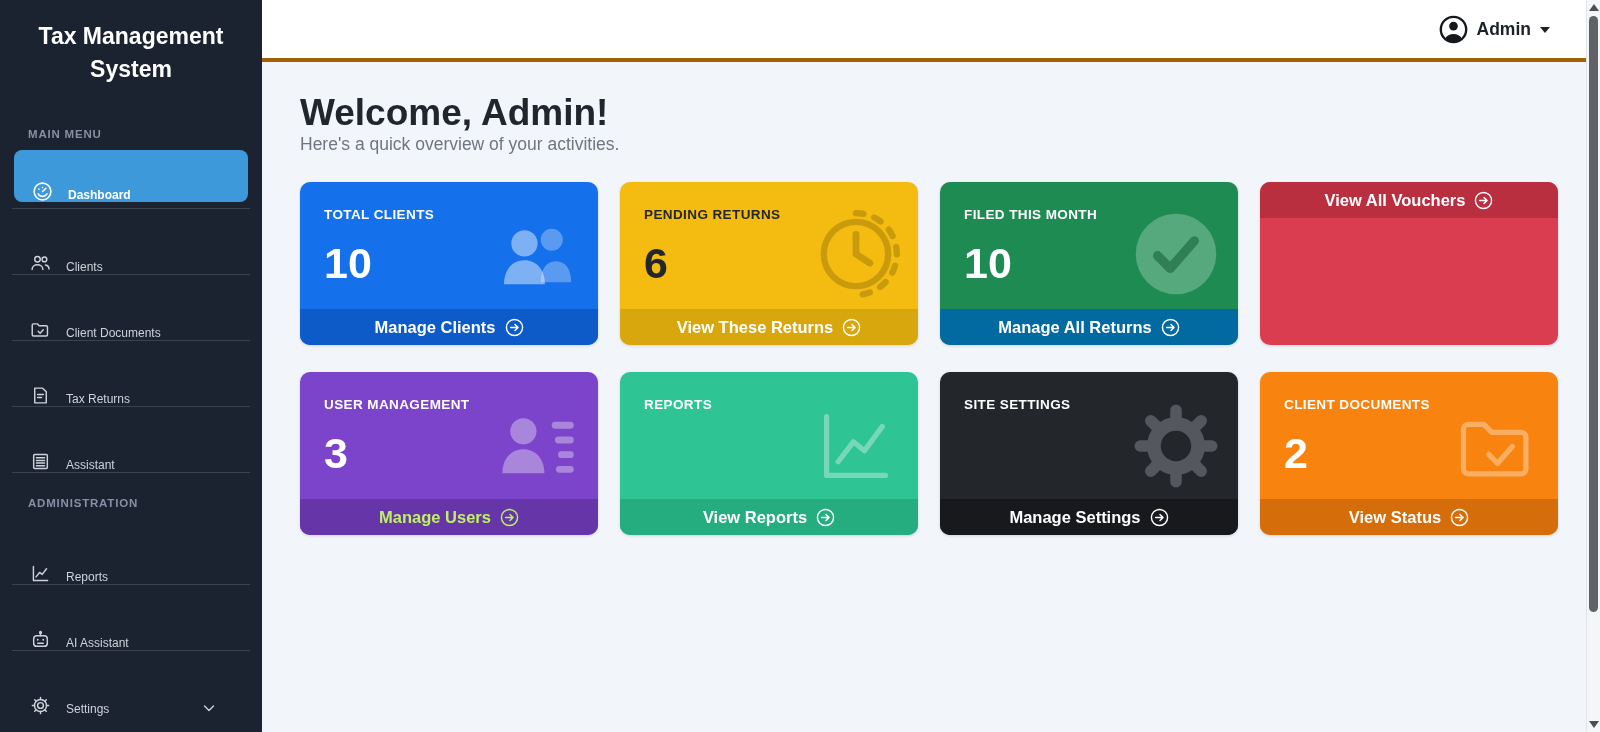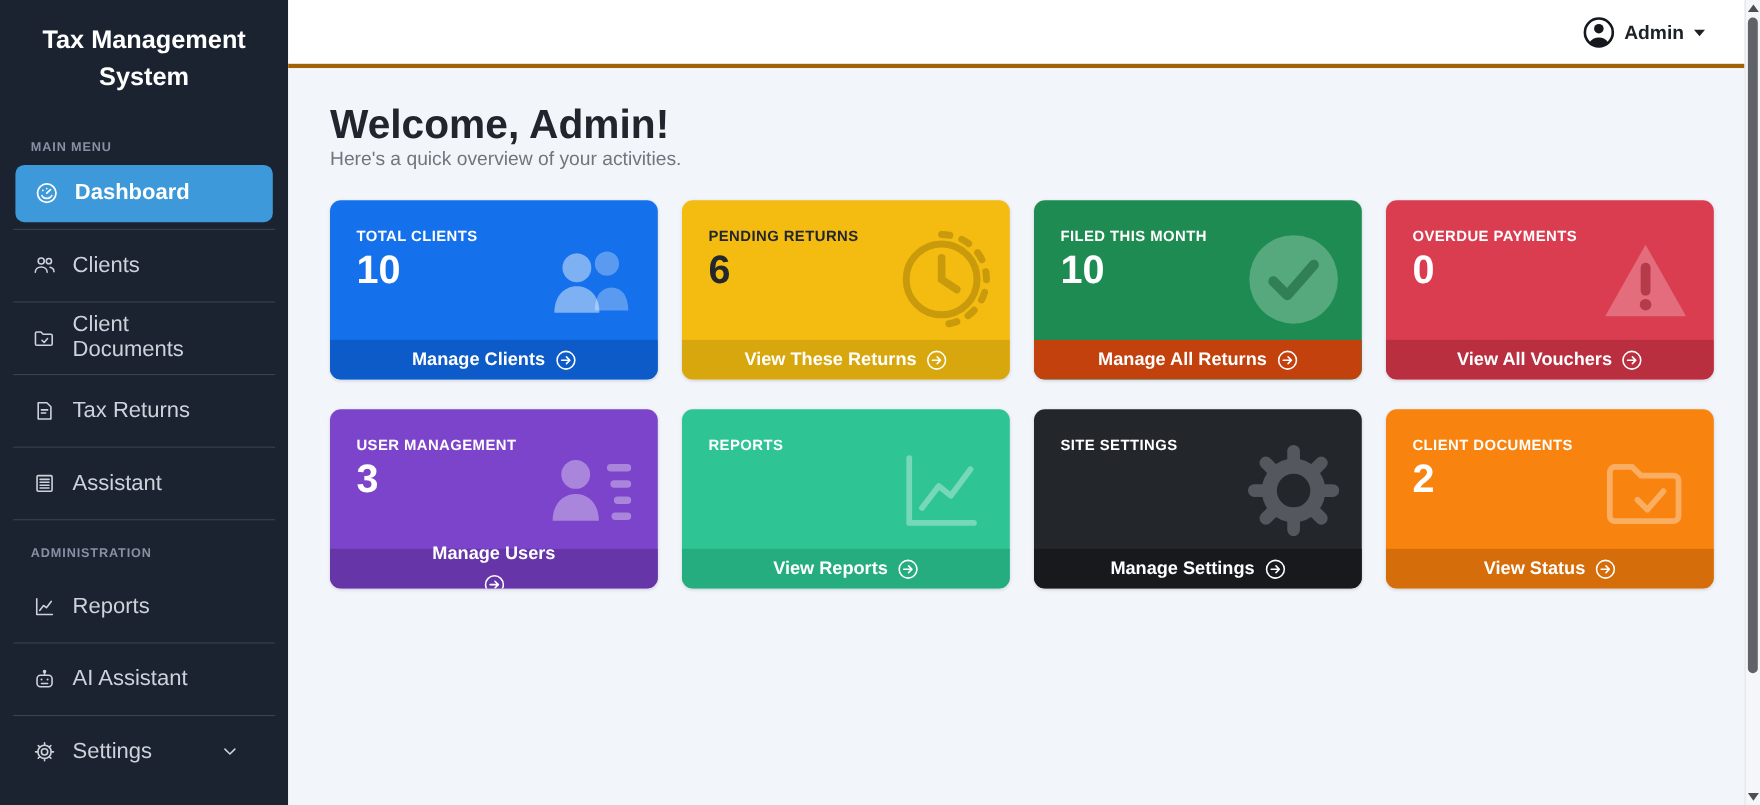--- a/index.html
+++ b/index.html
@@ -5,42 +5,42 @@
   * { margin:0; padding:0; box-sizing:border-box; }
   html,body { width:1600px; height:732px; overflow:hidden; }
   body { font-family:"Liberation Sans", sans-serif; background:#f2f5f9; }
   .app { position:relative; width:1600px; height:732px; }
 
   
   .sidebar { position:absolute; left:0; top:0; width:262px; height:732px; background:#1b2230; color:#ced3db; }
   .brand { padding:20px 24px 0; text-align:center; color:#ffffff; font-size:23px; font-weight:700; line-height:1.45; }
   .section-label { margin:41px 0 10px 28px; font-size:11.5px; font-weight:700; letter-spacing:.8px; color:#8791a3; text-transform:uppercase; }
   .section-label.admin { margin-top:24px; }
-  .nav-item { height:65px; display:flex; align-items:center; padding:0 45px 0 30px; gap:15px; font-size:20px; color:#ced3db; cursor:pointer; }
+  .nav-item { height:65px; display:flex; align-items:flex-end; padding:0 45px 0 30px; gap:15px; font-size:12px; color:#ced3db; cursor:pointer; }
   .nav-item .ic { width:21px; height:21px; flex:0 0 auto; display:flex; align-items:center; justify-content:center; }
   .nav-item.active { height:52px; margin:4px 14px 6px; border-radius:8px; background:#3d99d9; color:#ffffff; font-weight:700; padding-left:18px; }
   .divider { height:1px; background:#39424f; margin:0 12px; }
   .chev { margin-left:auto; }
 
   
   .topbar { position:absolute; left:262px; top:0; width:1324px; height:62px; background:#ffffff; border-bottom:4px solid #a16207; display:flex; align-items:center; justify-content:flex-end; padding-right:36px; }
   .user-menu { display:flex; align-items:center; gap:9px; cursor:pointer; color:#1d2229; }
   .user-label { font-size:17.5px; font-weight:700; }
   .caret { width:0; height:0; border-left:5px solid transparent; border-right:5px solid transparent; border-top:6px solid #1d2229; margin-top:2px; }
 
   
   .main { position:absolute; left:262px; top:62px; width:1324px; height:670px; background:#f2f5f9; padding:30px 28px 0 38px; }
   .welcome-title { font-size:37px; font-weight:700; color:#21262e; }
   .welcome-subtitle { font-size:17.5px; color:#70767f; }
 
   .cards { margin-top:27px; display:grid; grid-template-columns:repeat(4,1fr); column-gap:22px; row-gap:27px; }
   .stat-card { height:163px; border-radius:10px; overflow:hidden; display:flex; flex-direction:column; box-shadow:0 1px 3px rgba(20,30,60,.15); }
   .card-body { flex:1; position:relative; padding:25px 24px 0; }
   .card-label { font-size:13.5px; font-weight:700; letter-spacing:.4px; }
-  .card-value { font-size:36px; font-weight:800; margin-top:3px; line-height:1.1; }
+  .card-value { font-size:43px; font-weight:800; margin-top:18px; line-height:1.1; }
   .card-icon { position:absolute; right:16px; top:26px; width:92px; height:92px; }
   .card-icon.sm { right:20px; top:32px; width:84px; height:84px; }
   .card-footer { height:36px; display:flex; align-items:center; justify-content:center; gap:9px; font-size:16.5px; font-weight:600; cursor:pointer; }
 
   
   .scrollbar { position:absolute; right:0; top:0; width:14px; height:732px; background:#f4f6f8; border-left:1px solid #e1e4e8; }
   .sb-thumb { position:absolute; left:2px; top:16px; width:9px; height:596px; background:#5f6368; border-radius:6px; }
   .sb-up { position:absolute; left:2px; top:4px; width:0; height:0; border-left:5px solid transparent; border-right:5px solid transparent; border-bottom:7px solid #4b4f54; }
   .sb-down { position:absolute; left:2px; bottom:4px; width:0; height:0; border-left:5px solid transparent; border-right:5px solid transparent; border-top:7px solid #4b4f54; }
   svg { display:block; }
@@ -234,43 +234,32 @@
         <div class="card-body" style="color: rgb(255, 255, 255);">
           <div class="card-label">FILED THIS MONTH</div>
           <div class="card-value">10</div>
           <span class="card-icon">
             <svg width="92" height="92" viewBox="0 0 16 16" fill="none">
               <circle cx="8" cy="8" r="7" fill="rgba(255,255,255,0.25)"></circle>
               <path d="M4.8 8.3l2.2 2.2 4.2-4.8" stroke="rgba(18,92,52,0.55)" stroke-width="1.6" stroke-linecap="round" stroke-linejoin="round"></path>
             </svg>
           </span>
         </div>
-        <div class="card-footer" style="background: #c2410c; color: rgb(255, 255, 255);">
+        <div class="card-footer" style="background: #0369a1; color: rgb(255, 255, 255);">
           <span>Manage All Returns</span>
           <span>
             <svg width="19" height="19" viewBox="0 0 16 16" fill="none" stroke="currentColor" stroke-width="1.2" stroke-linecap="round" stroke-linejoin="round">
                 <circle cx="8" cy="8" r="6.8"></circle>
                 <path d="M4.7 8h6M8.4 5.4L11 8l-2.6 2.6"></path>
               </svg>
           </span>
         </div>
       </div>
 
       <div class="stat-card" style="background: rgb(218, 61, 80);">
-        <div class="card-body" style="color: rgb(255, 255, 255);">
-          <div class="card-label">OVERDUE PAYMENTS</div>
-          <div class="card-value">0</div>
-          <span class="card-icon sm">
-            <svg width="84" height="84" viewBox="0 0 16 16" fill="none">
-              <path d="M8 1.6L15 14H1z" fill="rgba(255,255,255,0.25)"></path>
-              <path d="M8 5.6v4" stroke="rgba(150,25,42,0.6)" stroke-width="1.7" stroke-linecap="round"></path>
-              <circle cx="8" cy="12" r="1" fill="rgba(150,25,42,0.6)"></circle>
-            </svg>
-          </span>
-        </div>
         <div class="card-footer" style="background: rgb(186, 47, 64); color: rgb(255, 255, 255); text-align: right;">
           <span>View All Vouchers</span>
           <span>
             <svg width="19" height="19" viewBox="0 0 16 16" fill="none" stroke="currentColor" stroke-width="1.2" stroke-linecap="round" stroke-linejoin="round">
                 <circle cx="8" cy="8" r="6.8"></circle>
                 <path d="M4.7 8h6M8.4 5.4L11 8l-2.6 2.6"></path>
               </svg>
           </span>
         </div>
       </div>
@@ -285,21 +274,21 @@
                 <circle cx="5.6" cy="5.2" r="2.5"></circle>
                   <path d="M1.6 13.2c0-2.8 1.7-4.6 4-4.6s4 1.8 4 4.6z"></path>
                 <rect x="11" y="3.4" width="4.2" height="1.3" rx="0.65"></rect>
                 <rect x="11.6" y="6.2" width="3.6" height="1.3" rx="0.65"></rect>
                 <rect x="12.2" y="9" width="3" height="1.3" rx="0.65"></rect>
                 <rect x="11.8" y="11.8" width="3.4" height="1.3" rx="0.65"></rect>
               </g>
             </svg>
           </span>
         </div>
-        <div class="card-footer" style="background: rgb(102, 53, 168); color: #ffffff; flex-direction: column;">
+        <div class="card-footer" style="background: rgb(102, 53, 168); color: #bef264;">
           <span>Manage Users</span>
           <span>
             <svg width="19" height="19" viewBox="0 0 16 16" fill="none" stroke="currentColor" stroke-width="1.2" stroke-linecap="round" stroke-linejoin="round">
                 <circle cx="8" cy="8" r="6.8"></circle>
                 <path d="M4.7 8h6M8.4 5.4L11 8l-2.6 2.6"></path>
               </svg>
           </span>
         </div>
       </div>
 

